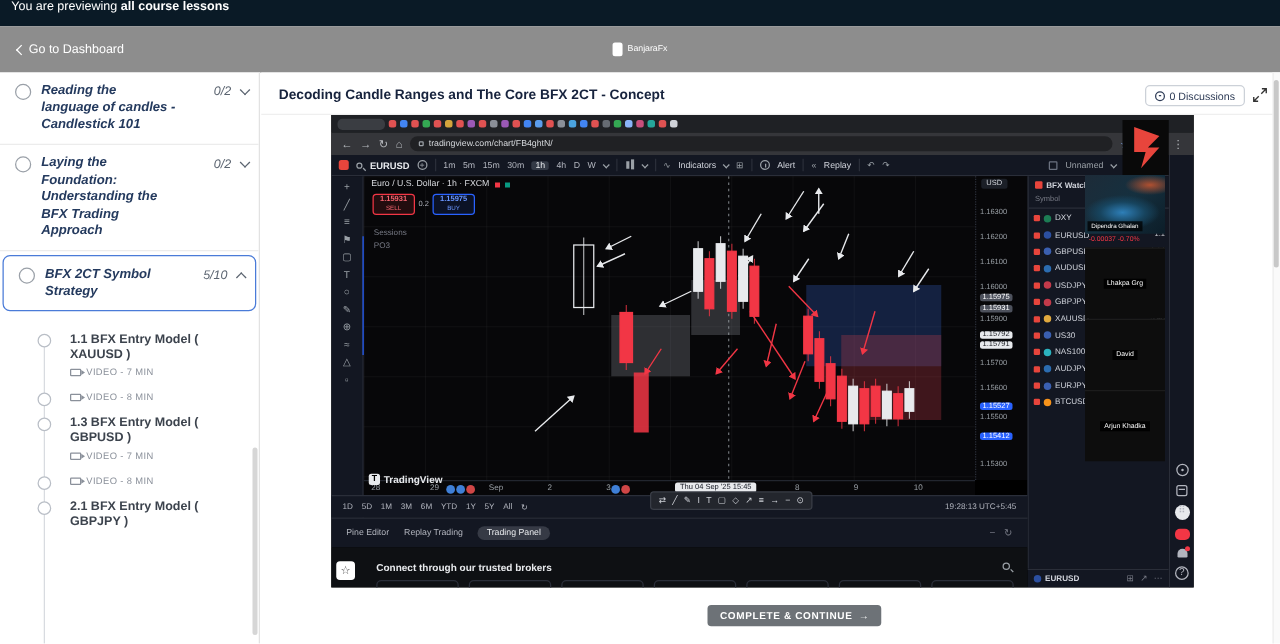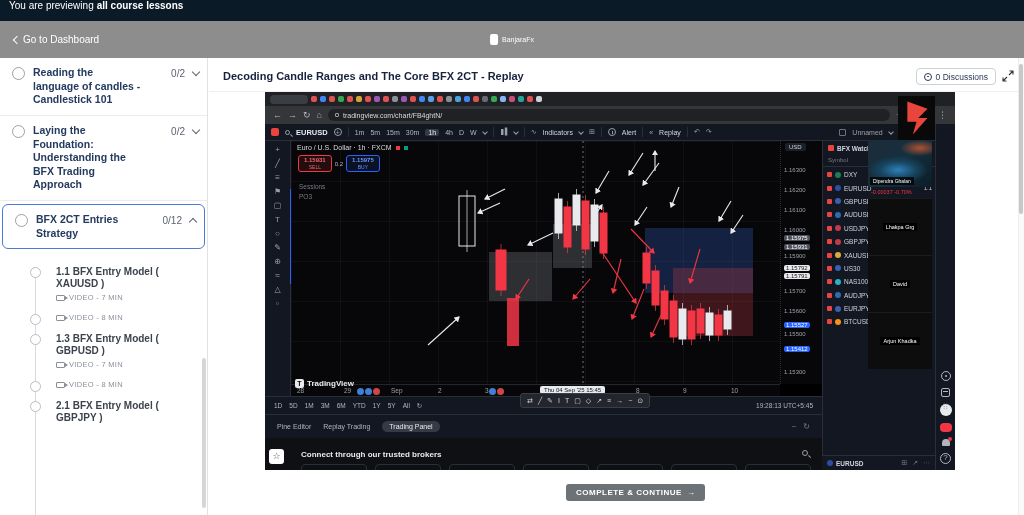--- a/index.html
+++ b/index.html
@@ -12,21 +12,21 @@
   .graybar{position:absolute;top:21px;left:0;right:0;height:37px;background:#8d8d8d;color:#fff;
     display:flex;align-items:center;}
   .back{margin-left:14px;font-size:10px;display:flex;align-items:center;gap:3px;cursor:pointer;}
   .chevL{width:6px;height:6px;border-left:1.6px solid #fff;border-bottom:1.6px solid #fff;transform:rotate(45deg);}
   .brand{position:absolute;left:50%;transform:translateX(-50%);display:flex;align-items:center;gap:4px;}
   .brandic{width:8px;height:11px;background:#fff;border-radius:2px;}
   .brandtx{font-size:7px;color:#fff;}
 
   
   .sidebar{position:absolute;top:58px;left:0;width:208px;bottom:0;background:#fff;border-right:1px solid #e2e2e2;overflow:hidden;}
-  .section{display:flex;gap:8px;padding:8px 8px 8px 12px;border-bottom:1px solid #ececec;align-items:flex-start;cursor:pointer;}
+  .section{display:flex;gap:8px;padding:8px 8px 8px 12px;border-bottom:1px solid #ececec;align-items:flex-start;cursor:pointer;font-style:italic;}
   .section .circ{width:13px;height:13px;border:1.4px solid #9aa0a8;border-radius:50%;flex:none;margin-top:1px;}
   .stitle{font-size:10.5px;font-weight:bold;color:#243a5e;line-height:1.3;width:108px;}
   .sprog{font-size:10px;color:#5b6470;margin-left:auto;margin-top:2px;}
   .chev{width:6px;height:6px;border-right:1.5px solid #5b6470;border-bottom:1.5px solid #5b6470;
     transform:rotate(45deg);margin-top:3px;flex:none;}
   .chev.up{transform:rotate(-135deg);margin-top:6px;}
   .section.active{border:1.5px solid #4a7bd8;border-radius:6px;margin:3px 2px;}
   .lessons{position:relative;padding-top:14px;}
   .lessons::before{content:"";position:absolute;left:35px;top:20px;height:400px;width:1px;background:#d8dbe0;}
   .lesson{position:relative;padding:0 8px 0 56px;margin-bottom:11px;cursor:pointer;}
@@ -224,22 +224,22 @@
       <span class="chev"></span>
     </div>
     <div class="section">
       <span class="circ"></span>
       <span class="stitle">Laying the Foundation: Understanding the BFX Trading Approach</span>
       <span class="sprog">0/2</span>
       <span class="chev"></span>
     </div>
     <div class="section active">
       <span class="circ"></span>
-      <span class="stitle">BFX 2CT Entries Strategy</span>
-      <span class="sprog">0/12</span>
+      <span class="stitle">BFX 2CT Symbol Strategy</span>
+      <span class="sprog">5/10</span>
       <span class="chev up"></span>
     </div>
     <div class="lessons">
 
         <div class="lesson">
           <span class="ldot"></span>
           <div class="ltitle">1.1 BFX Entry Model ( XAUUSD )</div>
           <div class="lmeta">
             <span class="cam"></span>
             <span>VIDEO - 7 MIN</span>
@@ -277,21 +277,21 @@
           <div class="ltitle">2.1 BFX Entry Model ( GBPJPY )</div>
 
         </div>
 
       </div>
     <div class="sb-scroll"></div>
   </div>
 
   <div class="main">
     <div class="mhead">
-      <div class="mtitle">Decoding Candle Ranges and The Core BFX 2CT - Replay</div>
+      <div class="mtitle">Decoding Candle Ranges and The Core BFX 2CT - Concept</div>
       <div class="discbtn">
         <span class="dic"></span>
         <span>0 Discussions</span>
       </div>
       <svg class="expbtn" viewBox="0 0 12 12">
         <path d="M7.5 1 H11 V4.5 M11 1 L7 5 M4.5 11 H1 V7.5 M1 11 L5 7" stroke="#333" stroke-width="1.1" fill="none"></path>
       </svg>
     </div>
 
     <div class="player">

